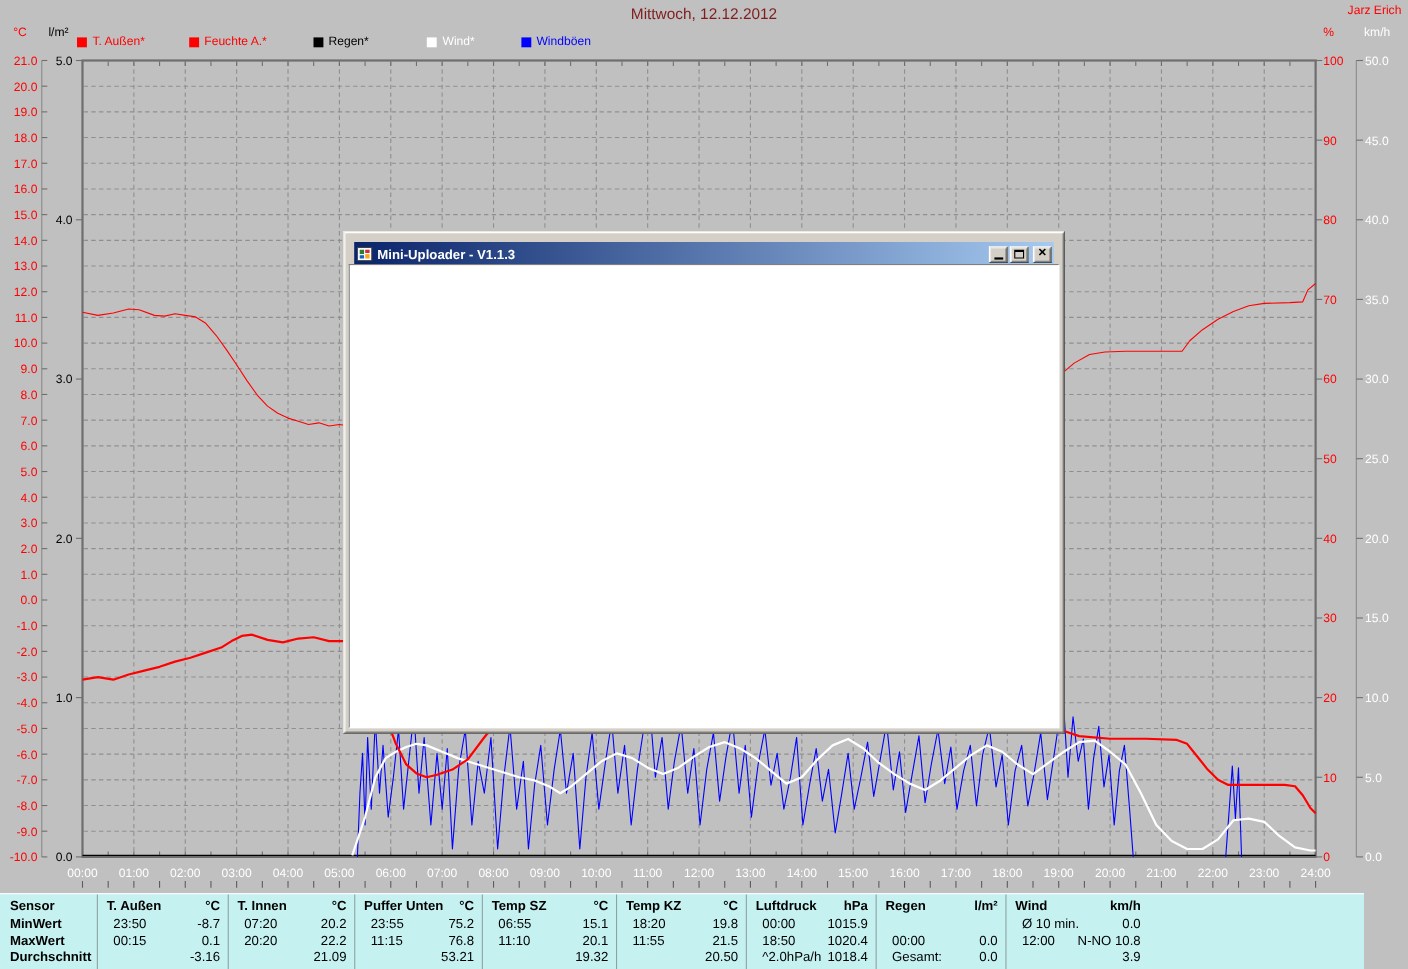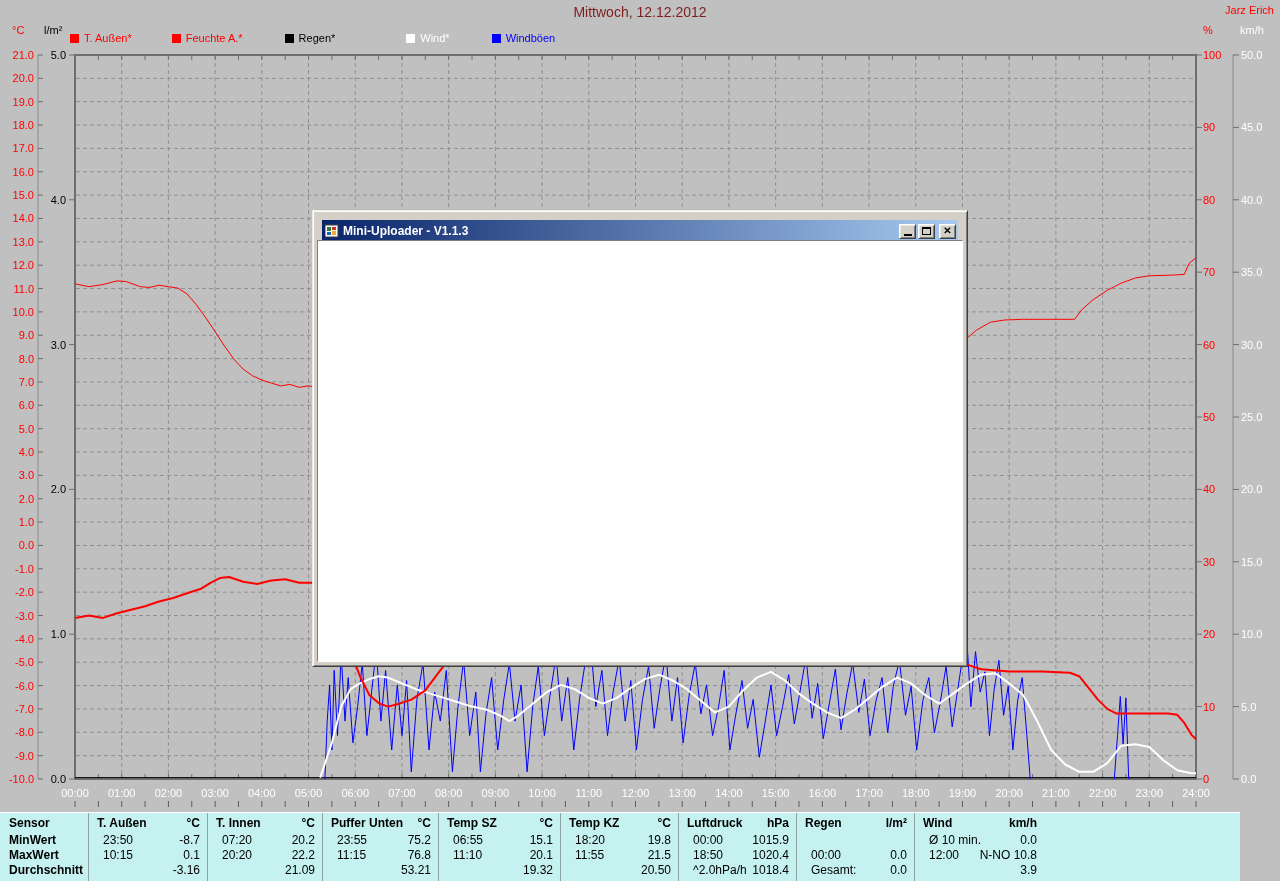--- a/index.html
+++ b/index.html
@@ -84,21 +84,21 @@
         <span class="legend-text" style="color: rgb(255, 0, 0);">T. Außen*</span>
       </span>
       <span class="legend-item" style="margin-left: 40px;">
         <span class="legend-swatch" style="background: rgb(255, 0, 0);"></span>
         <span class="legend-text" style="color: rgb(255, 0, 0);">Feuchte A.*</span>
       </span>
       <span class="legend-item" style="margin-left: 42px;">
         <span class="legend-swatch" style="background: rgb(0, 0, 0);"></span>
         <span class="legend-text" style="color: rgb(0, 0, 0);">Regen*</span>
       </span>
-      <span class="legend-item" style="margin-left: 42px; padding-left: 29px;">
+      <span class="legend-item" style="margin-left: 24px; padding-left: 29px;">
         <span class="legend-swatch" style="background: rgb(255, 255, 255);"></span>
         <span class="legend-text" style="color: rgb(255, 255, 255);">Wind*</span>
       </span>
       <span class="legend-item" style="margin-left: 42px;">
         <span class="legend-swatch" style="background: rgb(0, 0, 255);"></span>
         <span class="legend-text" style="color: rgb(0, 0, 255); text-align: center;">Windböen</span>
       </span>
     </div>
 
   <svg id="chart" class="abs" style="left:0;top:0;" width="1280" height="810">
@@ -515,21 +515,21 @@
       <div class="tbl-col tbl-group" style="width: 119px;">
         <div class="hd line">
           <span class="lft">T. Außen</span>
           <span class="rgt">°C</span>
         </div>
         <div class="rw line">
           <span class="lft">23:50</span>
           <span class="rgt">-8.7</span>
         </div>
         <div class="rw line">
-          <span class="lft">10:15</span>
+          <span class="lft">00:15</span>
           <span class="rgt">0.1</span>
         </div>
         <div class="rw line">
           <span class="lft"></span>
           <span class="rgt">-3.16</span>
         </div>
       </div>
       <div class="tbl-col tbl-group" style="width: 115px;">
         <div class="hd line">
           <span class="lft">T. Innen</span>

